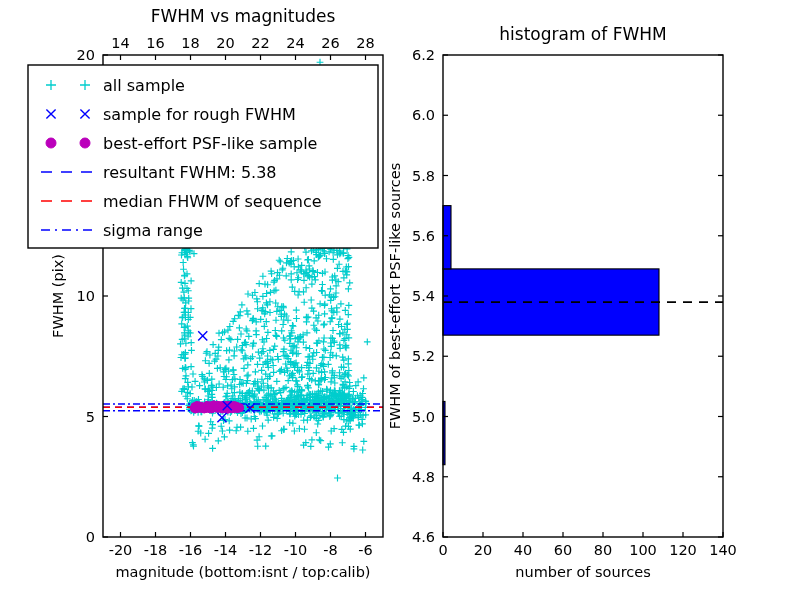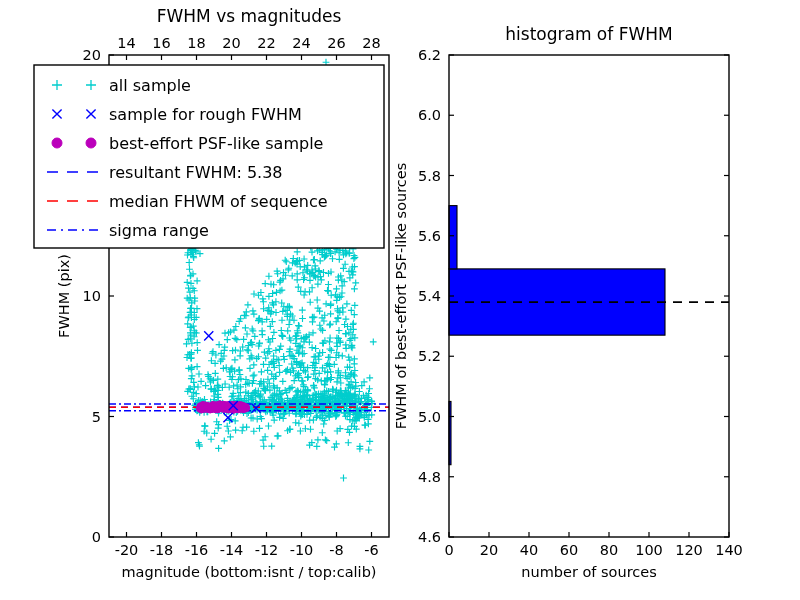--- a/index.html
+++ b/index.html
@@ -11,21 +11,21 @@
     width: 800px;
     height: 600px;
     font-family: "DejaVu Sans", sans-serif;
     color: #000000;
     overflow: hidden;
     position: relative;
   }
 
   #figure {
     position: absolute;
-    left: 9px; top: 0;
+    left: 3px; top: 0;
     width: 731px;
     height: 600px;
   }
 
   .svg-root { position:absolute; left:0; top:0; }
 
   
   .title-text {
     font-family: "DejaVu Sans", sans-serif;
     font-size: 17px;

